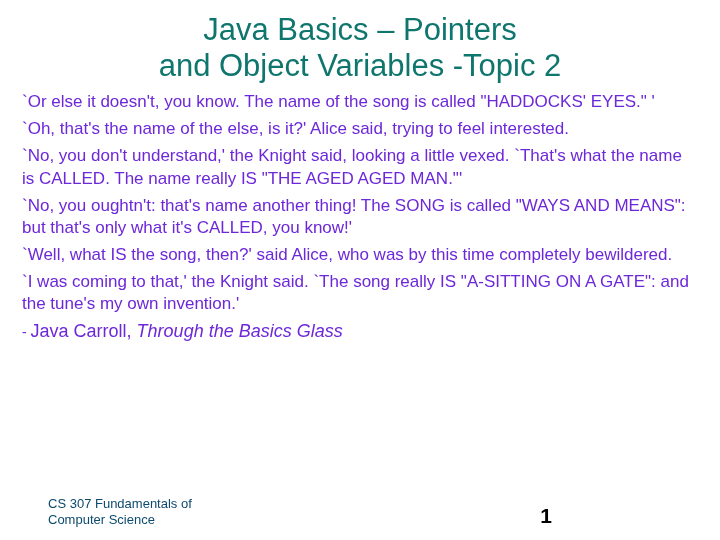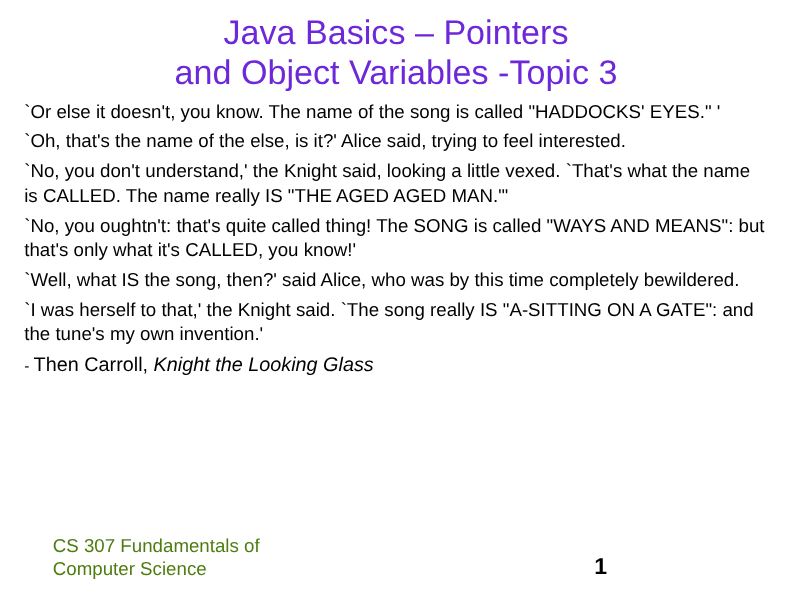--- a/index.html
+++ b/index.html
@@ -16,31 +16,31 @@
       position: relative;
       overflow: hidden;
     }
     .slide {
       width: 100%;
       height: 100%;
       padding: 8px 22px 0 22px;
     }
     .title {
       text-align: center;
-      color: #6d28d9;
+      color: #0f766e;
       font-size: 31px;
       line-height: 1.15;
       margin-top: 4px;
       margin-bottom: 8px;
       font-weight: normal;
     }
     .body-text {
       font-size: 17px;
       line-height: 1.3;
-      color: #000000;
+      color: #6d28d9;
     }
     .body-text p {
       margin-bottom: 5px;
     }
     .attribution {
       font-size: 18px;
     }
     .attribution .dash {
       font-size: 14px;
     }
@@ -50,51 +50,51 @@
     .footer {
       position: absolute;
       bottom: 12px;
       left: 48px;
       right: 48px;
       display: flex;
       justify-content: space-between;
       align-items: flex-end;
     }
     .footer-left {
-      font-size: 17px;
+      font-size: 13px;
       line-height: 1.25;
-      color: #4d7c0f;
+      color: #0c4a6e;
       max-width: 200px;
     }
     .footer-right {
       font-size: 21px;
       font-weight: bold;
       color: #000000;
       margin-right: 120px;
     }
   </style>
 </head>
 <body>
 
 <div class="slide">
   <h1 class="title">
     <span>Java Basics – Pointers</span><br>
-    <span>and Object Variables -Topic 3</span>
+    <span>and Object Variables -Topic 2</span>
   </h1>
 
   <div class="body-text">
     <p>`Or else it doesn't, you know. The name of the song is called "HADDOCKS' EYES." '</p>
     <p>`Oh, that's the name of the else, is it?' Alice said, trying to feel interested.</p>
     <p>`No, you don't understand,' the Knight said, looking a little vexed. `That's what the name is CALLED. The name really IS "THE AGED AGED MAN."'</p>
-    <p>`No, you oughtn't: that's quite called thing! The SONG is called "WAYS AND MEANS": but that's only what it's CALLED, you know!'</p>
+    <p>`No, you oughtn't: that's name another thing! The SONG is called "WAYS AND MEANS": but that's only what it's CALLED, you know!'</p>
     <p>`Well, what IS the song, then?' said Alice, who was by this time completely bewildered.</p>
-    <p>`I was herself to that,' the Knight said. `The song really IS "A-SITTING ON A GATE": and the tune's my own invention.'</p>
+    <p>`I was coming to that,' the Knight said. `The song really IS "A-SITTING ON A GATE": and the tune's my own invention.'</p>
     <p class="attribution">
-      <span class="dash">- </span><span>Then Carroll,</span>
-      <span class="book-title">Knight the Looking Glass</span>
+      <span class="dash">- </span><span>Java Carroll,</span>
+      <span class="book-title">Through the Basics Glass</span>
     </p>
   </div>
 
   <div class="footer">
     <div class="footer-left">CS 307 Fundamentals of Computer Science</div>
     <div class="footer-right">1</div>
   </div>
 </div>
 
 </body></html>

